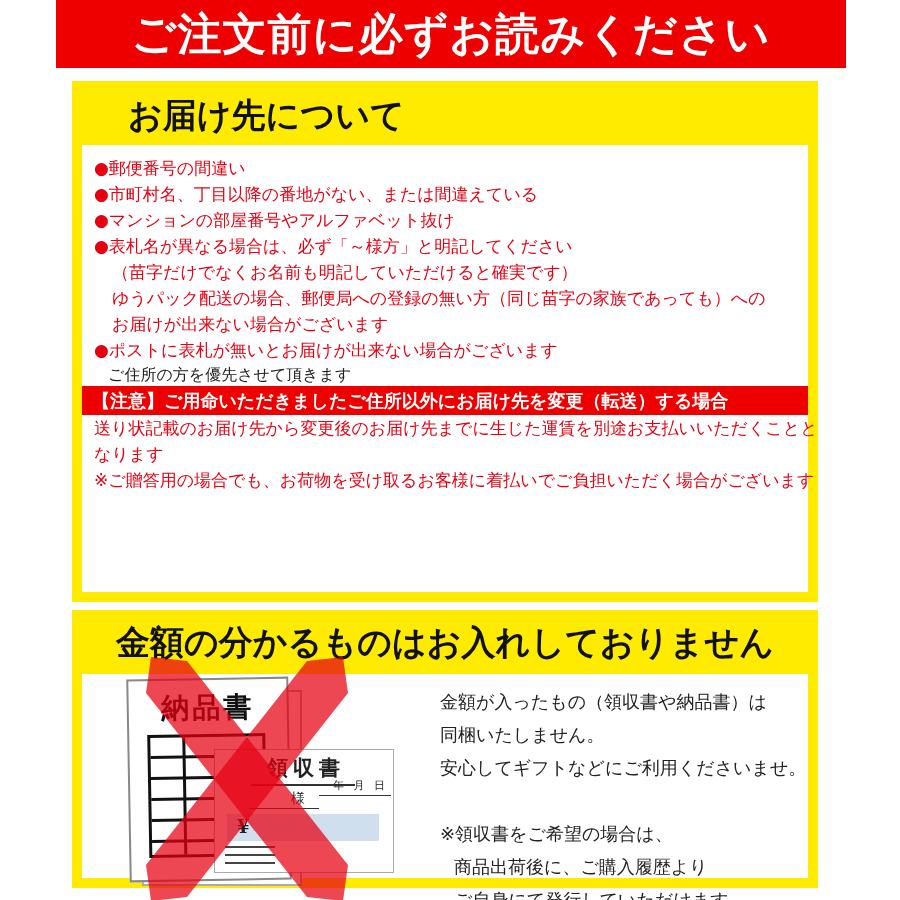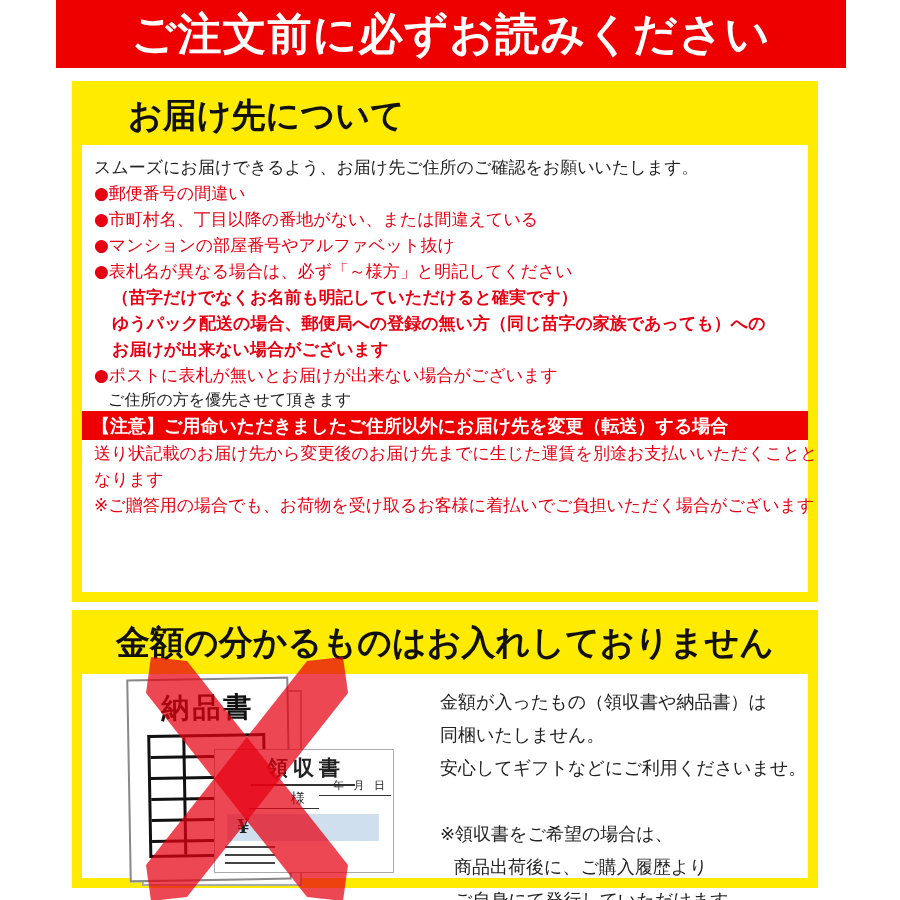--- a/index.html
+++ b/index.html
@@ -22,21 +22,21 @@
   .sec2 .sec-h { position:absolute; left:0; right:0; top:10px; text-align:center; }
 
   .whitebox { position:absolute; left:10px; right:10px; background:#fff; }
   .box1 { top:64px; height:447px; padding:10px 14px 0 12px; }
   .box2 { top:64px; height:204px; }
 
   
   .ln { white-space:nowrap; overflow:visible; }
   .intro { font-size:17px; line-height:25px; color:#222; }
   .pt    { font-size:17px; line-height:26px; color:#e60012; }
-  .pt.sub { padding-left:18px;font-weight:bold; }
+  .pt.sub { padding-left:18px; }
   .nt    { font-size:16px; line-height:23px; color:#222; }
   .nt.sub { padding-left:14px; }
   .caution-bar { margin:0 -14px 0 -12px; background:#ee0000; color:#fff;
     font-size:18px; font-weight:bold; line-height:29px; padding-left:10px;
     white-space:nowrap; }
   .cl { font-size:17px; line-height:26px; color:#e60012; }
   .cl:first-of-type { margin-top:7px; }
 
   
   .amount-text { position:absolute; left:358px; top:11px; font-size:18px;
@@ -78,21 +78,20 @@
 </head>
 <body>
 
 <div class="banner">
   <span>ご注文前に必ずお読みください</span>
 </div>
 
 <div class="sec sec1">
   <div class="sec-h">お届け先について</div>
   <div class="whitebox box1">
-    <div class="ln intro">スムーズにお届けできるよう、お届け先ご住所のご確認をお願いいたします。</div>
     <div class="ln pt">●郵便番号の間違い</div>
     <div class="ln pt">●市町村名、丁目以降の番地がない、または間違えている</div>
     <div class="ln pt">●マンションの部屋番号やアルファベット抜け</div>
     <div class="ln pt">●表札名が異なる場合は、必ず「～様方」と明記してください</div>
     <div class="ln pt sub">（苗字だけでなくお名前も明記していただけると確実です）</div>
     <div class="ln pt sub">ゆうパック配送の場合、郵便局への登録の無い方（同じ苗字の家族であっても）への</div>
     <div class="ln pt sub">お届けが出来ない場合がございます</div>
     <div class="ln pt">●ポストに表札が無いとお届けが出来ない場合がございます</div>
     <div class="ln nt sub">ご住所の方を優先させて頂きます</div>
     <div class="caution-bar">【注意】ご用命いただきましたご住所以外にお届け先を変更（転送）する場合</div>

